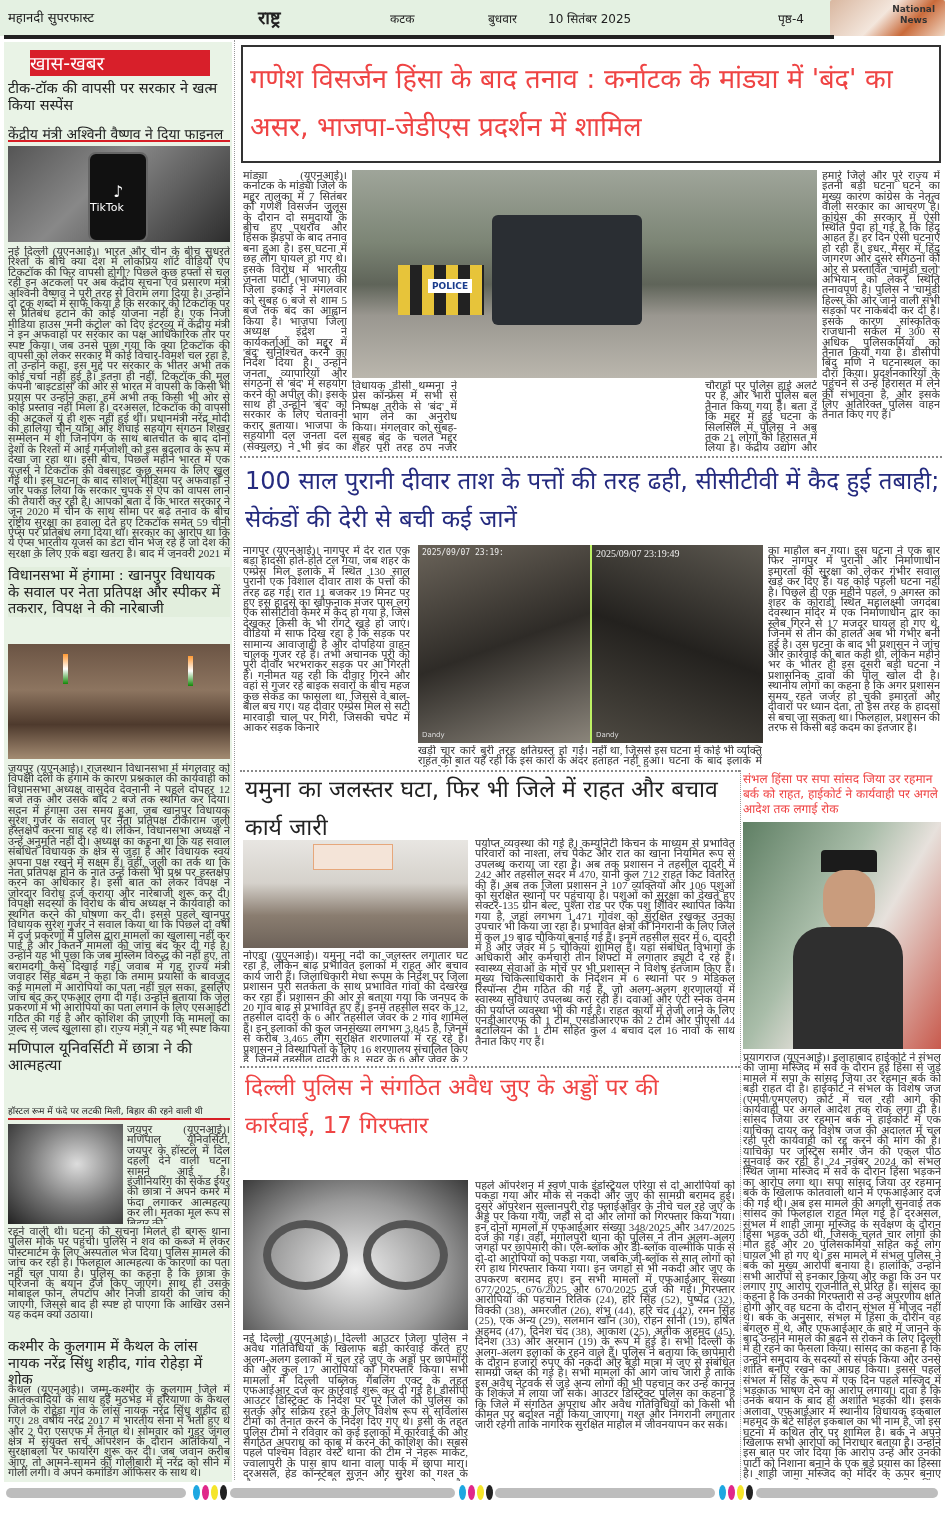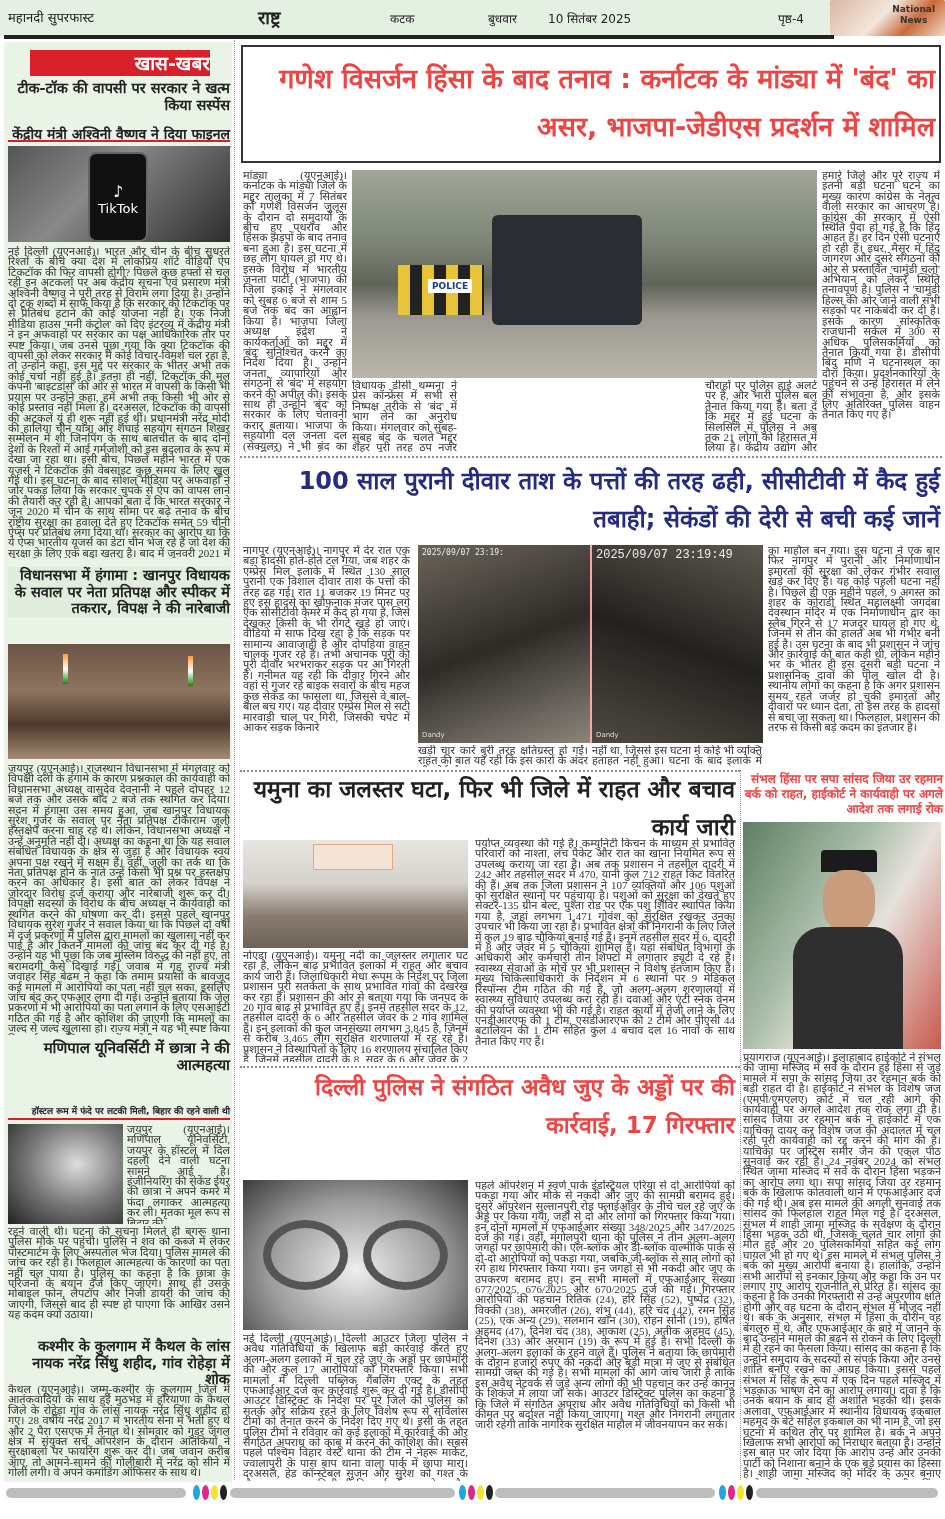--- a/index.html
+++ b/index.html
@@ -5,21 +5,21 @@
 *{box-sizing:border-box;margin:0;padding:0}
 body{width:945px;height:1519px;background:#fff;font-family:"DejaVu Sans",sans-serif;position:relative;overflow:hidden;color:#222}
 .abs{position:absolute}
 #masthead{left:0;top:0;width:945px;height:36px;background:#e4f1e2}
 #masthead .t{position:absolute;top:8px;font-size:13px;color:#222}
 #mh-rule{left:4px;top:35px;width:830px;height:4px;background:#222}
 #logo{left:830px;top:0;width:115px;height:36px;background:linear-gradient(135deg,#d9b7a0,#f3e6dc 45%,#c96a3a 70%,#f1d8c4);border-radius:2px}
 #logo span{position:absolute;right:10px;top:4px;font-size:9px;color:#333;text-align:center;line-height:11px}
 .vsep{border-left:1px dotted #999}
 .side{background:#e9f3e6}
-.hd{font-weight:bold;text-align:right;line-height:1.15}
+.hd{font-weight:normal;text-align:left;line-height:1.15}
 .body{font-size:11px;line-height:10.4px;color:#333;text-align:justify;overflow:hidden;font-family:Liberation Serif, serif}
 .img{overflow:hidden}
 .redbar{background:#d81f2a;color:#fff}
 .red{color:#ef4444}
 .blue{color:#252b7f}
 .dots{border-top:2px dotted #888}
 .regmark{display:inline-block;width:7px;height:15px;border-radius:50%;margin:0 1px}
 </style>
 </head>
 <body>
@@ -40,21 +40,21 @@
 <div class="abs vsep" style="left:234px;top:40px;height:1440px"></div>
 
 <div class="abs side" style="left:4px;top:42px;width:228px;height:1440px"></div>
 <div class="abs redbar hd" style="left:30px;top:50px;width:180px;height:26px;font-size:19px;line-height:26px">खास-खबर</div>
 <div class="abs hd" style="left:8px;top:80px;width:222px;font-size:14.5px;color:#222">टीक-टॉक की वापसी पर सरकार ने खत्म किया सस्पेंस</div>
 <div class="abs hd" style="left:8px;top:126px;width:222px;font-size:14px;color:#222">केंद्रीय मंत्री अश्विनी वैष्णव ने दिया फाइनल जवाब</div>
 <div class="abs" style="left:8px;top:140px;width:222px;height:2px;background:#d61f26"></div>
 <div class="abs img" style="left:8px;top:146px;width:222px;height:96px;background:linear-gradient(135deg,#555,#888 40%,#2d2d2d)">
   <div style="position:absolute;left:80px;top:6px;width:60px;height:90px;background:#111;border-radius:8px;border:2px solid #666">
     <div style="color:#fff;font-size:16px;text-align:center;margin-top:28px">♪</div>
-    <div style="color:#fff;font-size:13px;text-align:center">TikTok</div>
+    <div style="color:#fff;font-size:11px;text-align:left">TikTok</div>
   </div>
 </div>
 <div class="abs body" style="left:8px;top:246px;width:222px;height:312px">नई दिल्ली (यूएनआई)। भारत और चीन के बीच सुधरते रिश्तों के बीच क्या देश में लोकप्रिय शॉर्ट वीडियो ऐप टिकटॉक की फिर वापसी होगी? पिछले कुछ हफ्तों से चल रही इन अटकलों पर अब केंद्रीय सूचना एवं प्रसारण मंत्री अश्विनी वैष्णव ने पूरी तरह से विराम लगा दिया है। उन्होंने दो टूक शब्दों में साफ किया है कि सरकार की टिकटॉक पर से प्रतिबंध हटाने की कोई योजना नहीं है। एक निजी मीडिया हाउस 'मनी कंट्रोल' को दिए इंटरव्यू में केंद्रीय मंत्री ने इन अफवाहों पर सरकार का पक्ष आधिकारिक तौर पर स्पष्ट किया। जब उनसे पूछा गया कि क्या टिकटॉक की वापसी को लेकर सरकार में कोई विचार-विमर्श चल रहा है, तो उन्होंने कहा, इस मुद्दे पर सरकार के भीतर अभी तक कोई चर्चा नहीं हुई है। इतना ही नहीं, टिकटॉक की मूल कंपनी 'बाइटडांस' की ओर से भारत में वापसी के किसी भी प्रयास पर उन्होंने कहा, हमें अभी तक किसी भी ओर से कोई प्रस्ताव नहीं मिला है। दरअसल, टिकटॉक की वापसी की अटकलें यूं ही शुरू नहीं हुई थीं। प्रधानमंत्री नरेंद्र मोदी की हालिया चीन यात्रा और शंघाई सहयोग संगठन शिखर सम्मेलन में शी जिनपिंग के साथ बातचीत के बाद दोनों देशों के रिश्तों में आई गर्मजोशी को इस बदलाव के रूप में देखा जा रहा था। इसी बीच, पिछले महीने भारत में एक यूजर्स ने टिकटॉक की वेबसाइट कुछ समय के लिए खुल गई थी। इस घटना के बाद सोशल मीडिया पर अफवाहों ने जोर पकड़ लिया कि सरकार चुपके से ऐप को वापस लाने की तैयारी कर रही है। आपको बता दें कि भारत सरकार ने जून 2020 में चीन के साथ सीमा पर बढ़े तनाव के बीच राष्ट्रीय सुरक्षा का हवाला देते हुए टिकटॉक समेत 59 चीनी ऐप्स पर प्रतिबंध लगा दिया था। सरकार का आरोप था कि ये ऐप्स भारतीय यूजर्स का डेटा चीन भेज रहे हैं जो देश की सुरक्षा के लिए एक बड़ा खतरा है। बाद में जनवरी 2021 में इस प्रतिबंध को स्थायी कर दिया गया। प्रतिबंध के समय भारत, टिकटॉक का सबसे बड़ा बाजार था और यहां इसके करीब 20 करोड़ यूजर्स थे।</div>
 
 <div class="abs hd" style="left:8px;top:567px;width:222px;font-size:14.5px;color:#222;background:#e2eedd">विधानसभा में हंगामा : खानपुर विधायक के सवाल पर नेता प्रतिपक्ष और स्पीकर में तकरार, विपक्ष ने की नारेबाजी</div>
 <div class="abs img" style="left:8px;top:644px;width:222px;height:115px;background:linear-gradient(180deg,#6b5444 0%,#8d7560 40%,#4e3a2d 70%,#a38b72 100%)">
   <div style="position:absolute;left:55px;top:10px;width:5px;height:30px;background:linear-gradient(#ff9933,#fff,#138808)"></div>
   <div style="position:absolute;left:180px;top:12px;width:5px;height:30px;background:linear-gradient(#ff9933,#fff,#138808)"></div>
 </div>
 <div class="abs body" style="left:8px;top:763px;width:222px;height:272px">जयपुर (यूएनआई)। राजस्थान विधानसभा में मंगलवार को विपक्षी दलों के हंगामे के कारण प्रश्नकाल की कार्यवाही को विधानसभा अध्यक्ष वासुदेव देवनानी ने पहले दोपहर 12 बजे तक और उसके बाद 2 बजे तक स्थगित कर दिया। सदन में हंगामा उस समय हुआ, जब खानपुर विधायक सुरेश गुर्जर के सवाल पर नेता प्रतिपक्ष टीकाराम जूली हस्तक्षेप करना चाह रहे थे। लेकिन, विधानसभा अध्यक्ष ने उन्हें अनुमति नहीं दी। अध्यक्ष का कहना था कि यह सवाल संबंधित विधायक के क्षेत्र से जुड़ा है और विधायक स्वयं अपना पक्ष रखने में सक्षम हैं। वहीं, जूली का तर्क था कि नेता प्रतिपक्ष होने के नाते उन्हें किसी भी प्रश्न पर हस्तक्षेप करने का अधिकार है। इसी बात को लेकर विपक्ष ने जोरदार विरोध दर्ज कराया और नारेबाजी शुरू कर दी। विपक्षी सदस्यों के विरोध के बीच अध्यक्ष ने कार्यवाही को स्थगित करने की घोषणा कर दी। इससे पहले खानपुर विधायक सुरेश गुर्जर ने सवाल किया था कि पिछले दो वर्षों में दर्ज प्रकरणों में पुलिस द्वारा मामलों का खुलासा नहीं कर पाई है और कितने मामलों की जांच बंद कर दी गई है। उन्होंने यह भी पूछा कि जब मुस्लिम विरुद्ध की नहीं हुए, तो बरामदगी कैसे दिखाई गई। जवाब में गृह राज्य मंत्री जवाहर सिंह बेढम ने कहा कि तमाम प्रयासों के बावजूद कई मामलों में आरोपियों का पता नहीं चल सका, इसलिए जांच बंद कर एफआर लगा दी गई। उन्होंने बताया कि जेल प्रकरणों में भी आरोपियों का पता लगाने के लिए एसआईटी गठित की गई है और कोशिश की जाएगी कि मामलों का जल्द से जल्द खुलासा हो। राज्य मंत्री ने यह भी स्पष्ट किया कि कई बार पुलिस दबाव में आरोपी माल छोड़कर भाग जाते हैं। विधायक गुर्जर जिन मामलों का उल्लेख कर रहे हैं, उनमें भी आरोपी ट्रक और मोटरसाइकिल छोड़कर फरार हो गए थे, इसलिए बरामदगी दर्शाई गई।</div>
@@ -78,27 +78,27 @@
   </div>
 </div>
 <div class="abs body" style="left:352px;top:380px;width:105px;height:72px">विधायक डीसी थम्मना ने प्रेस कॉन्फ्रेंस में सभी से निष्पक्ष तरीके से 'बंद' में भाग लेने का अनुरोध किया। मंगलवार को सुबह-सुबह बंद के चलते मद्दूर शहर पूरी तरह ठप नजर आया। मुख्य सड़कें सुनसान हैं, और जरूरी वस्तुओं की दुकानों को छोड़कर सभी व्यापारिक प्रतिष्ठान बंद हैं। मस्जिदों और प्रमुख</div>
 <div class="abs body" style="left:462px;top:380px;width:115px;height:72px"></div>
 <div class="abs body" style="left:705px;top:380px;width:112px;height:72px">चौराहों पर पुलिस हाई अलर्ट पर है, और भारी पुलिस बल तैनात किया गया है। बता दें कि मद्दूर में हुई घटना के सिलसिले में पुलिस ने अब तक 21 लोगों को हिरासत में लिया है। केंद्रीय उद्योग और इस्पात मंत्री एचडी कुमारस्वामी ने मद्दूर की घटना को लेकर राज्य में सत्तारूढ़ कांग्रेस को जिम्मेदार ठहराया था। कुमारस्वामी ने कहा,</div>
 <div class="abs body" style="left:822px;top:170px;width:118px;height:282px">हमारे जिले और पूरे राज्य में इतनी बड़ी घटना घटने का मुख्य कारण कांग्रेस के नेतृत्व वाली सरकार का आचरण है। कांग्रेस की सरकार में ऐसी स्थिति पैदा हो गई है कि हिंदू आहत हैं। हर दिन ऐसी घटनाएं हो रही हैं। इधर, मैसूर में हिंदू जागरण और दूसरे संगठनों की ओर से प्रस्तावित 'चामुंडी चलो' अभियान को लेकर स्थिति तनावपूर्ण है। पुलिस ने 'चामुंडी हिल्स की ओर जाने वाली सभी सड़कों पर नाकेबंदी कर दी है। इसके कारण सांस्कृतिक राजधानी सर्कल में 300 से अधिक पुलिसकर्मियों को तैनात किया गया है। डीसीपी बिंदु मणि ने घटनास्थल का दौरा किया। प्रदर्शनकारियों के पहुंचने से उन्हें हिरासत में लेने की संभावना है, और इसके लिए अतिरिक्त पुलिस वाहन तैनात किए गए हैं।</div>
 <div class="abs dots" style="left:240px;top:456px;width:702px"></div>
 
 <div class="abs hd blue" style="left:245px;top:462px;width:695px;font-size:24px;line-height:38px">100 साल पुरानी दीवार ताश के पत्तों की तरह ढही, सीसीटीवी में कैद हुई तबाही; सेकंडों की देरी से बची कई जानें</div>
 <div class="abs body" style="left:243px;top:545px;width:167px;height:205px">नागपुर (यूएनआई)। नागपुर में देर रात एक बड़ा हादसा होते-होते टल गया, जब शहर के एम्प्रेस मिल इलाके में स्थित 130 साल पुरानी एक विशाल दीवार ताश के पत्तों की तरह ढह गई। रात 11 बजकर 19 मिनट पर हुए इस हादसे का खौफनाक मंजर पास लगे एक सीसीटीवी कैमरे में कैद हो गया है, जिसे देखकर किसी के भी रोंगटे खड़े हो जाएं। वीडियो में साफ दिख रहा है कि सड़क पर सामान्य आवाजाही है और दोपहिया वाहन चालक गुजर रहे हैं। तभी अचानक पूरी की पूरी दीवार भरभराकर सड़क पर आ गिरती है। गनीमत यह रही कि दीवार गिरने और वहां से गुजर रहे बाइक सवारों के बीच महज कुछ सेकंड का फासला था, जिससे वे बाल-बाल बच गए। यह दीवार एम्प्रेस मिल से सटी मारवाड़ी चाल पर गिरी, जिसकी चपेट में आकर सड़क किनारे</div>
-<div class="abs img" style="left:418px;top:545px;width:345px;height:198px;background:#fca5a5">
+<div class="abs img" style="left:418px;top:545px;width:345px;height:198px;background:#bef264">
   <div style="position:absolute;left:0;top:0;width:172px;height:198px;background:linear-gradient(160deg,#6b645a,#2e2b27 50%,#8b857b)">
     <span style="position:absolute;left:4px;top:3px;color:#eee;font-size:8px;font-family:'DejaVu Sans Mono',monospace">2025/09/07 23:19:</span>
     <span style="position:absolute;left:4px;bottom:4px;color:#ddd;font-size:7px">Dandy</span>
   </div>
   <div style="position:absolute;left:174px;top:0;width:171px;height:198px;background:linear-gradient(200deg,#5c5850,#23211e 50%,#4e4a42)">
-    <span style="position:absolute;left:4px;top:3px;color:#eee;font-size:12px;font-family:Liberation Mono, monospace">2025/09/07 23:19:49</span>
+    <span style="position:absolute;left:4px;top:3px;color:#eee;font-size:10px;font-family:Liberation Serif, serif">2025/09/07 23:19:49</span>
     <span style="position:absolute;left:4px;bottom:4px;color:#ddd;font-size:7px">Dandy</span>
   </div>
 </div>
 <div class="abs body" style="left:418px;top:745px;width:170px;height:22px">खड़ी चार कारें बुरी तरह क्षतिग्रस्त हो गईं। राहत की बात यह रही कि इस कारों के अंदर भी कोई मौजूद</div>
 <div class="abs body" style="left:592px;top:745px;width:170px;height:22px">नहीं था, जिससे इस घटना में कोई भी व्यक्ति हताहत नहीं हुआ। घटना के बाद इलाके में अफरा-तफरी</div>
 <div class="abs body" style="left:768px;top:545px;width:172px;height:222px">का माहौल बन गया। इस घटना ने एक बार फिर नागपुर में पुरानी और निर्माणाधीन इमारतों की सुरक्षा को लेकर गंभीर सवाल खड़े कर दिए हैं। यह कोई पहली घटना नहीं है। पिछले ही एक महीने पहले, 9 अगस्त को शहर के कोराडी स्थित महालक्ष्मी जगदंबा देवस्थान मंदिर में एक निर्माणाधीन द्वार का स्लैब गिरने से 17 मजदूर घायल हो गए थे, जिनमें से तीन की हालत अब भी गंभीर बनी हुई है। उस घटना के बाद भी प्रशासन ने जांच और कार्रवाई की बात कही थी, लेकिन महीने भर के भीतर ही इस दूसरी बड़ी घटना ने प्रशासनिक दावों की पोल खोल दी है। स्थानीय लोगों का कहना है कि अगर प्रशासन समय रहते जर्जर हो चुकी इमारतों और दीवारों पर ध्यान देता, तो इस तरह के हादसों से बचा जा सकता था। फिलहाल, प्रशासन की तरफ से किसी बड़े कदम का इंतजार है।</div>
 <div class="abs dots" style="left:240px;top:770px;width:500px"></div>
 
 <div class="abs hd" style="left:245px;top:770px;width:490px;font-size:23px;line-height:38px;color:#222">यमुना का जलस्तर घटा, फिर भी जिले में राहत और बचाव कार्य जारी</div>
 <div class="abs img" style="left:243px;top:840px;width:225px;height:108px;background:linear-gradient(180deg,#e8e6e2 0%,#d5d1cb 40%,#8a7d70 70%,#6d6259 100%)">

